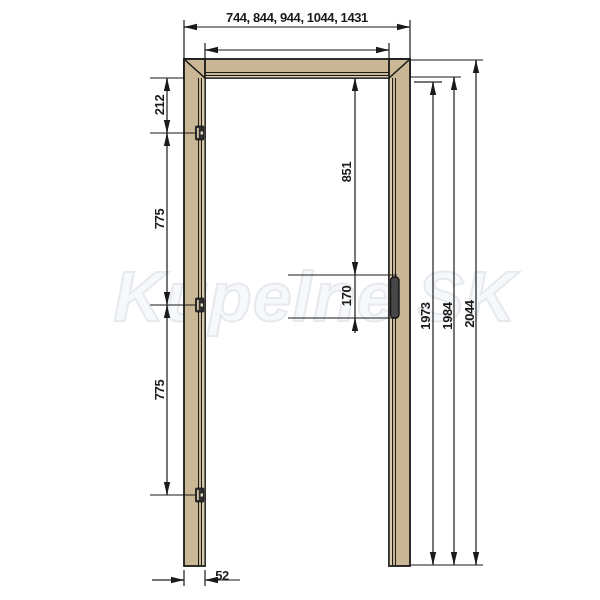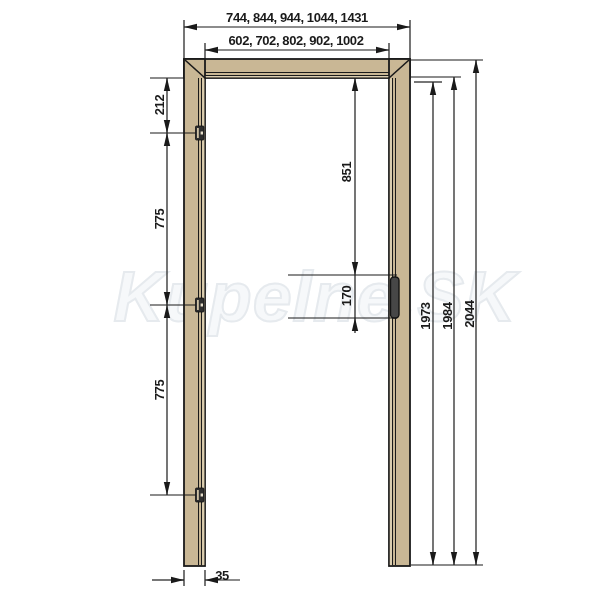--- a/index.html
+++ b/index.html
@@ -141,27 +141,26 @@
       <line class="ln" x1="184" y1="570" x2="184" y2="586"></line>
       <line class="ln" x1="205" y1="570" x2="205" y2="586"></line>
       <line class="ln" x1="152" y1="580" x2="184" y2="580"></line>
       <line class="ln" x1="205" y1="580" x2="240" y2="580"></line>
       <polygon class="arrow" points="184,580 171,576.8 171,583.2"></polygon>
       <polygon class="arrow" points="205,580 218,576.8 218,583.2"></polygon>
     </g>
   </svg>
 
   <div class="dim" style="left:297px;top:17px">744, 844, 944, 1044, 1431</div>
-  <div class="dim" style="left:296px;top:40px">602, 702, 802, 902, 1002</div>
 
   <div class="dim v" style="left:159px;top:105px">212</div>
   <div class="dim v" style="left:159px;top:219px">775</div>
   <div class="dim v" style="left:159px;top:390px">775</div>
 
   <div class="dim v" style="left:346px;top:172px">851</div>
   <div class="dim v" style="left:346px;top:296px">170</div>
 
   <div class="dim v" style="left:425px;top:316px">1973</div>
   <div class="dim v" style="left:447px;top:316px">1984</div>
   <div class="dim v" style="left:469px;top:314px">2044</div>
 
-  <div class="dim" style="left:222px;top:575px">35</div>
+  <div class="dim" style="left:222px;top:575px">52</div>
 </div>
 
 </body></html>

